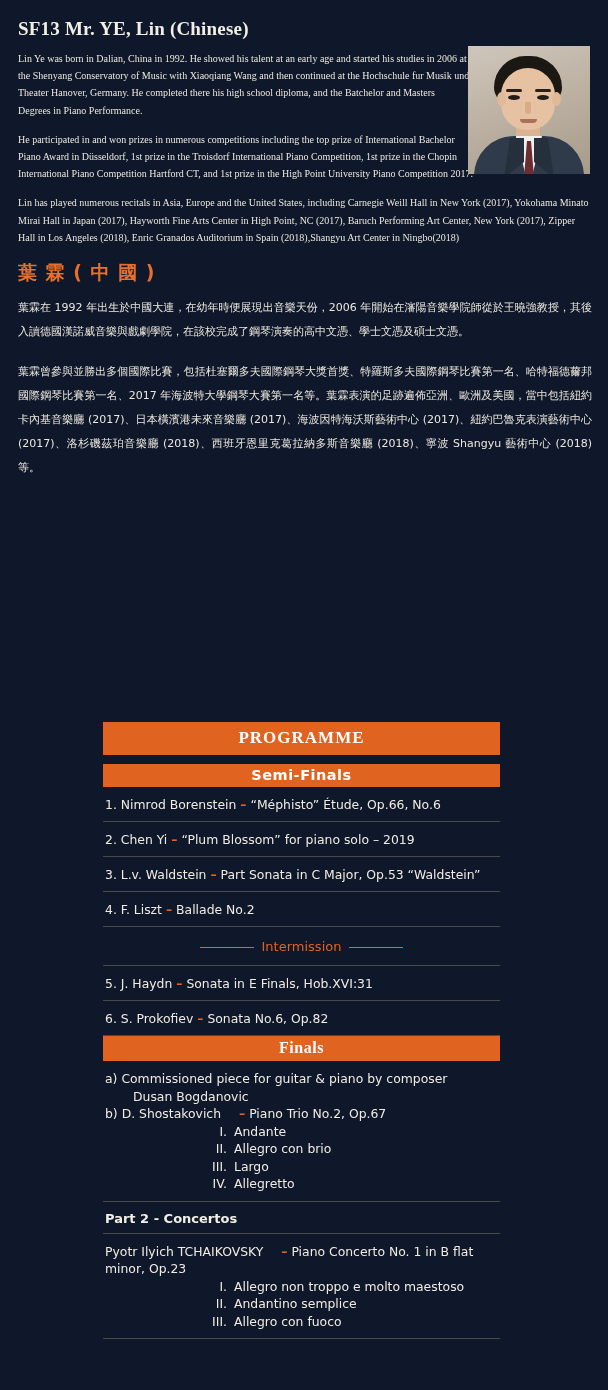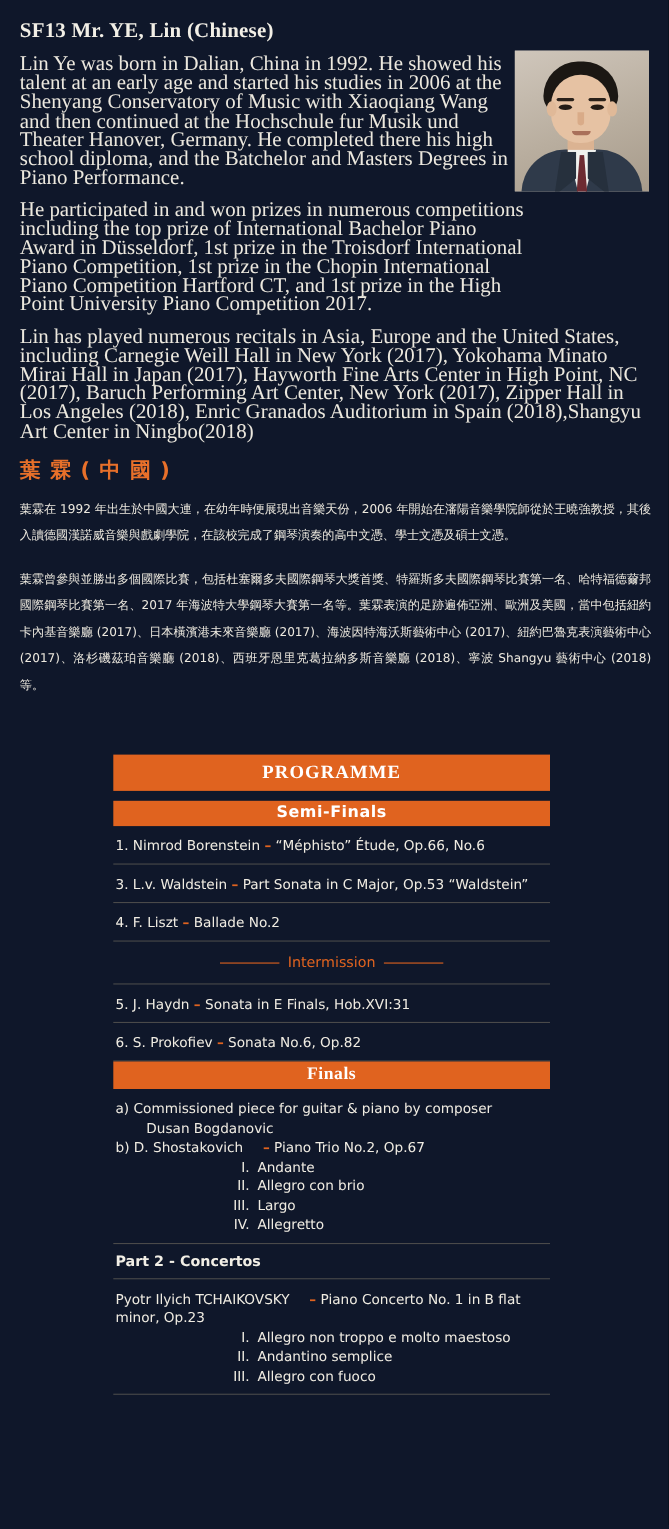--- a/index.html
+++ b/index.html
@@ -161,21 +161,21 @@
     left: 66px;
     top: 92px;
     width: 20px;
     height: 40px;
     background: #26303d;
     clip-path: polygon(0 0, 70% 0, 100% 100%, 0 60%);
   }
 
   .bio-en {
     font-family: "Liberation Serif", serif;
-    font-size: 19px;
+    font-size: 10px;
     line-height: 17.2px;
     color: #ece8de;
     margin: 0 0 12px 0;
   }
   .bio-en.p1 { width: 452px; }
   .bio-en.p2 { width: 462px; }
   .bio-en.p3 { width: 575px; }
 
   .cn-title {
     font-family: "DejaVu Sans", sans-serif;
@@ -191,21 +191,21 @@
     line-height: 24px;
     color: #ece8de;
     margin: 0 0 16px 0;
     width: 574px;
     text-align: justify;
   }
 
   .prog-wrap {
     position: absolute;
     left: 103px;
-    top: 686px;
+    top: 722px;
     width: 397px;
   }
   .bar {
     background: #e0631f;
     color: #ffffff;
     text-align: center;
     font-family: "Liberation Serif", serif;
     font-weight: bold;
     letter-spacing: 1px;
   }
@@ -314,20 +314,26 @@
 
     <div class="bar sub">Semi-Finals</div>
 
     <div class="item">
       <span>1.</span>
       <span>Nimrod Borenstein</span>
       <span class="dash">–</span>
       <span>“Méphisto” Étude, Op.66, No.6</span>
     </div>
     <div class="item">
+      <span>2.</span>
+      <span>Chen Yi</span>
+      <span class="dash">–</span>
+      <span>“Plum Blossom” for piano solo – 2019</span>
+    </div>
+    <div class="item">
       <span>3.</span>
       <span>L.v. Waldstein</span>
       <span class="dash">–</span>
       <span>Part Sonata in C Major, Op.53 “Waldstein”</span>
     </div>
     <div class="item">
       <span>4.</span>
       <span>F. Liszt</span>
       <span class="dash">–</span>
       <span>Ballade No.2</span>

